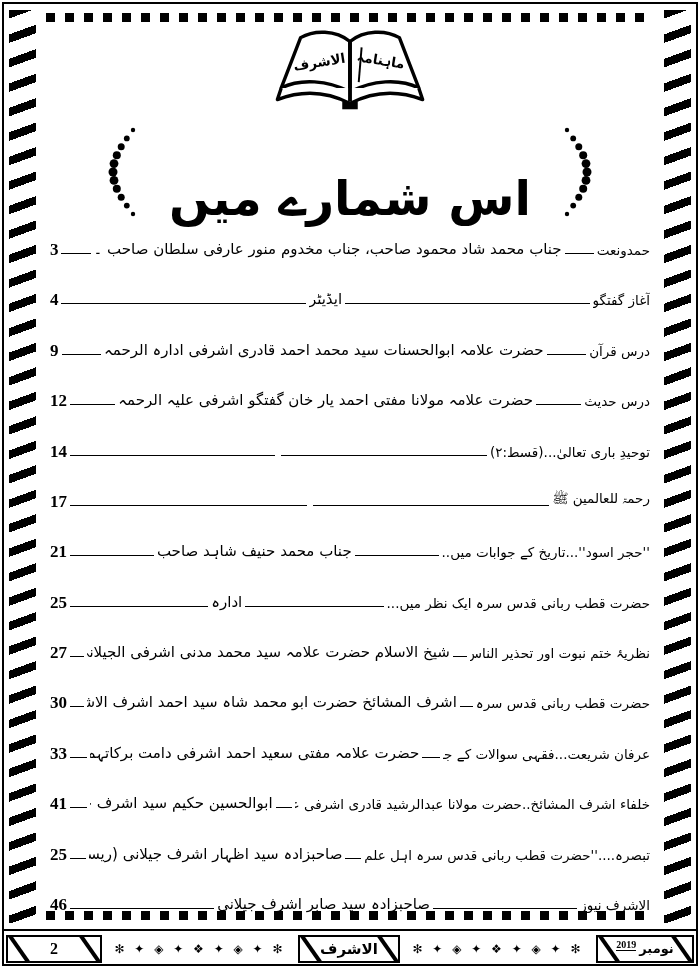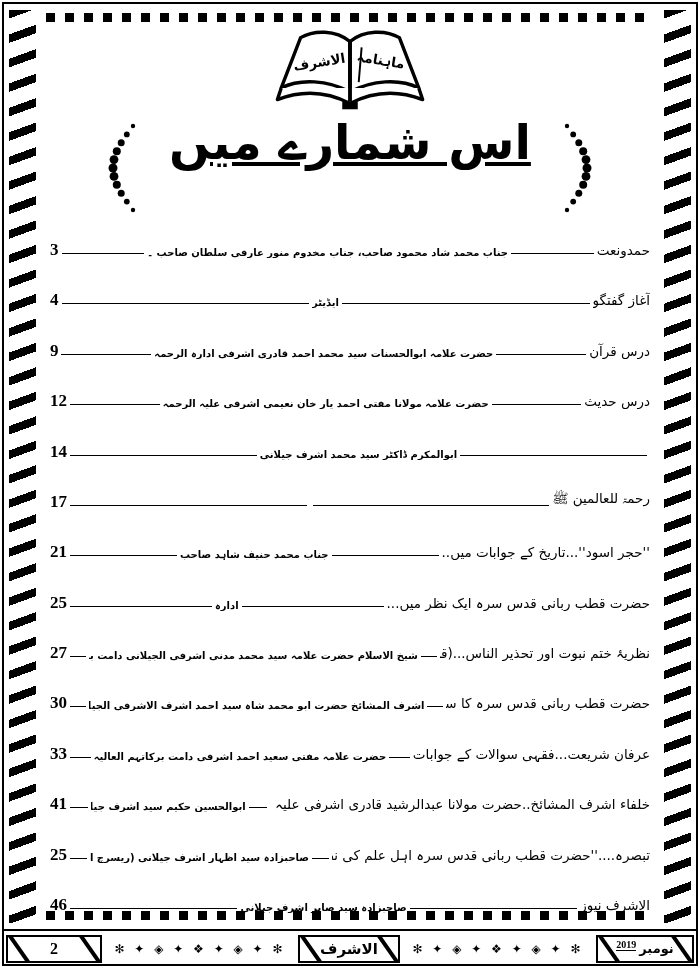--- a/index.html
+++ b/index.html
@@ -11,27 +11,27 @@
     background:repeating-linear-gradient(to right,#000 0 9px,transparent 9px 19px);}
   .squares-top{top:9px;}
   .squares-bottom{bottom:9px;}
   .dashes-left,.dashes-right{position:absolute;top:6px;bottom:6px;width:27px;
     background:repeating-linear-gradient(160deg,#000 0 8px,transparent 8px 23px);}
   .dashes-left{left:5px;}
   .dashes-right{right:5px;}
   
   .content{position:absolute;top:22px;left:46px;right:46px;bottom:16px;display:flex;flex-direction:column;}
   .logo-wrap{display:flex;justify-content:center;}
-  .title-row{display:flex;justify-content:center;align-items:flex-start;gap:24px;height:104px;margin-top:0;text-decoration:underline;}
+  .title-row{display:flex;justify-content:center;align-items:flex-end;gap:24px;height:104px;margin-top:0;}
   .main-title{font-family:"DejaVu Sans",sans-serif;font-size:48px;font-weight:bold;direction:rtl;line-height:1;}
   
   .toc{flex:1;display:flex;flex-direction:column;justify-content:space-between;margin-top:12px;}
   .toc-row{display:flex;align-items:flex-end;height:24px;overflow:hidden;direction:rtl;}
   .t{font-family:"DejaVu Sans",sans-serif;font-size:13.5px;font-weight:400;white-space:nowrap;flex:0 1 auto;min-width:0;overflow:hidden;}
-  .a{font-family:"DejaVu Sans",sans-serif;font-size:10px;font-weight:700;white-space:nowrap;flex:0 1 auto;min-width:0;overflow:hidden;}
+  .a{font-family:"DejaVu Sans",sans-serif;font-size:15px;font-weight:400;white-space:nowrap;flex:0 1 auto;min-width:0;overflow:hidden;}
   .ln{flex:1 1 20px;min-width:0;border-bottom:1.6px solid #000;margin:0 3px 4px 3px;}
   .pg{font-family:"Liberation Serif",serif;font-weight:bold;font-size:17px;line-height:1;direction:ltr;}
   
   .footer{position:absolute;left:0;right:0;bottom:0;height:31px;display:flex;align-items:center;gap:3px;padding:0 2px;background:#fff;}
   .fbox{border:2px solid #000;height:24px;display:flex;align-items:center;justify-content:center;
     position:relative;overflow:hidden;background:#fff;flex:0 0 auto;}
   .fbox .slash{position:absolute;top:-4px;bottom:-4px;width:3.5px;background:#000;transform:rotate(-35deg);}
   .slash.sl{left:9px;} .slash.sr{right:9px;}
   .page-box{width:92px;}
   .name-box{width:98px;font-family:"DejaVu Sans",sans-serif;font-weight:bold;font-size:15px;direction:rtl;}
@@ -116,27 +116,27 @@
         <div class="toc-row">
             <span class="t">درسِ قرآن</span>
             <span class="ln"></span>
             <span class="a">حضرت علامہ ابوالحسنات سید محمد احمد قادری اشرفی ادارہ الرحمہ</span>
             <span class="ln"></span>
             <span class="pg">9</span>
           </div>
         <div class="toc-row">
             <span class="t">درسِ حدیث</span>
             <span class="ln"></span>
-            <span class="a">حضرت علامہ مولانا مفتی احمد یار خان نعیمی اشرفی علیہ الرحمہ</span>
+            <span class="a">حضرت علامہ مولانا مفتی احمد یار خان گفتگو اشرفی علیہ الرحمہ</span>
             <span class="ln"></span>
             <span class="pg">12</span>
           </div>
         <div class="toc-row">
-            <span class="ln"></span>
-            <span class="a">ابوالمکرم ڈاکٹر سید محمد اشرف جیلانی</span>
+            <span class="t">توحیدِ باری تعالیٰ...(قسط:۲)</span>
+            <span class="ln"></span>
             <span class="ln"></span>
             <span class="pg">14</span>
           </div>
         <div class="toc-row">
             <span class="t">رحمۃ للعالمین ﷺ</span>
             <span class="ln"></span>
             <span class="ln"></span>
             <span class="pg">17</span>
           </div>
         <div class="toc-row">

